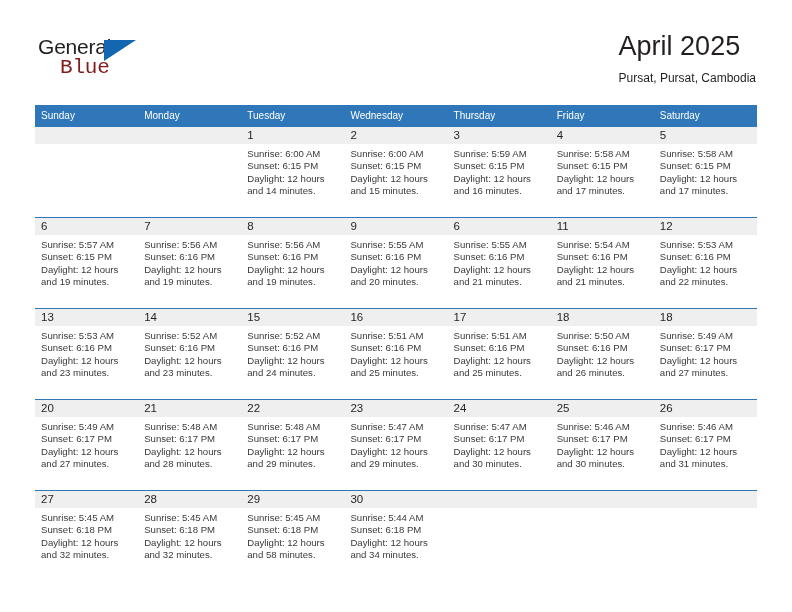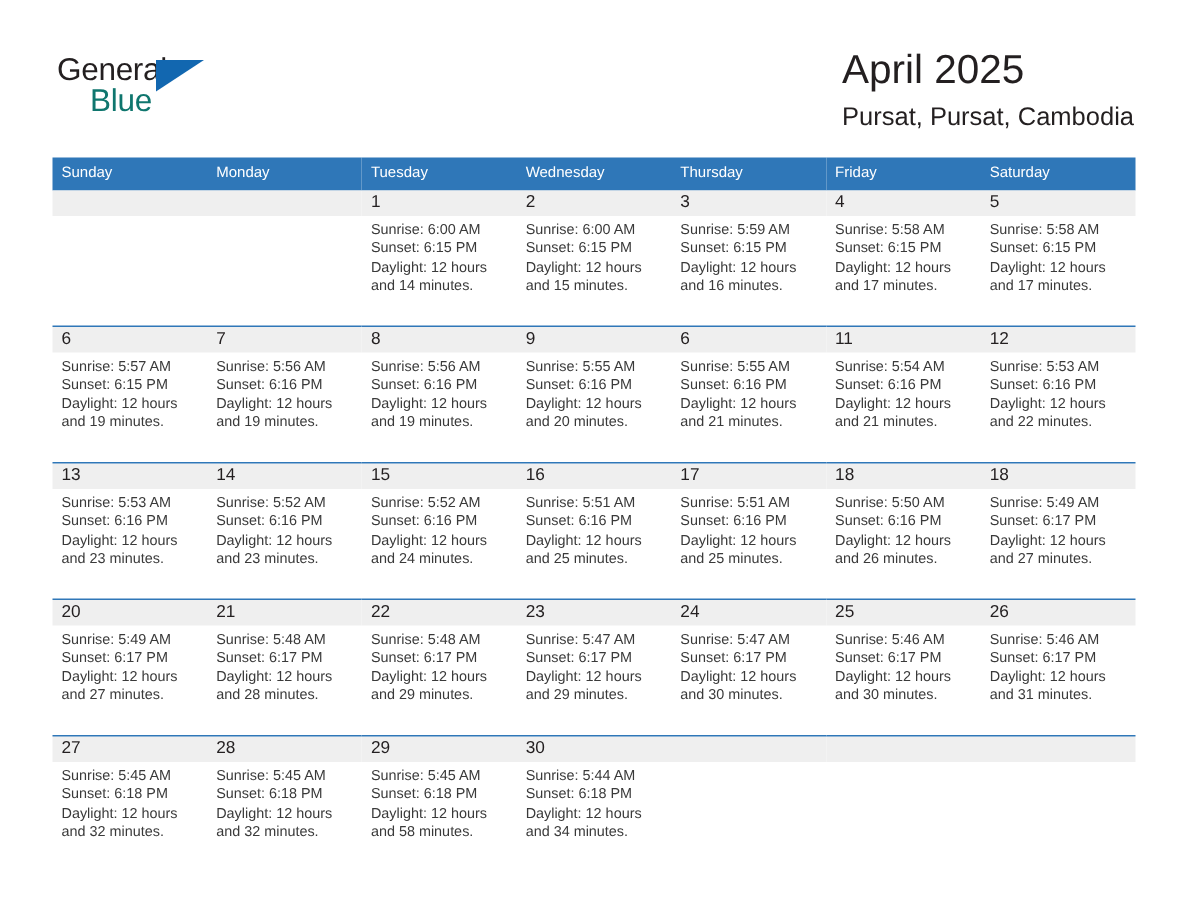--- a/index.html
+++ b/index.html
@@ -39,22 +39,22 @@
     letter-spacing: -0.2px;
     color: #231f20;
     font-family: "Liberation Sans", sans-serif;
   }
   .brand-blue {
     position: absolute;
     left: 22px;
     top: 21px;
     font-size: 21px;
     letter-spacing: -0.2px;
-    color: #0f766e;
-    font-family: Liberation Sans, sans-serif;
+    color: #7f1d1d;
+    font-family: Liberation Mono, monospace;
   }
   .brand-triangle {
     position: absolute;
     left: 66px;
     top: 5px;
     width: 0;
     height: 0;
     border-left: 32px solid #1267b0;
     border-bottom: 21px solid transparent;
   }
@@ -65,21 +65,21 @@
     top: 30px;
   }
   .cal-title {
     font-size: 27px;
     font-weight: normal;
     color: #231f20;
     line-height: 32px;
     white-space: nowrap;
   }
   .cal-subtitle {
-    font-size: 17px;
+    font-size: 12px;
     color: #231f20;
     line-height: 20px;
     margin-top: 6px;
     white-space: nowrap;
   }
 
   
   .calendar {
     position: absolute;
     left: 35px;

